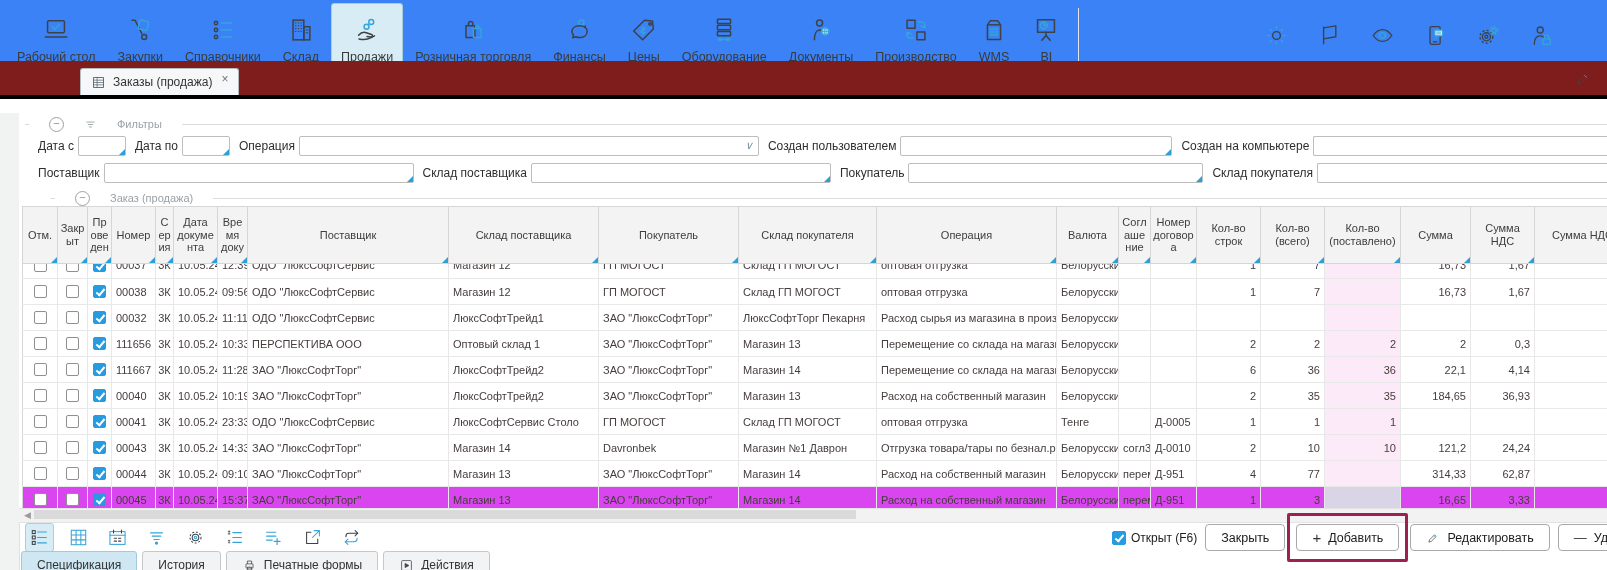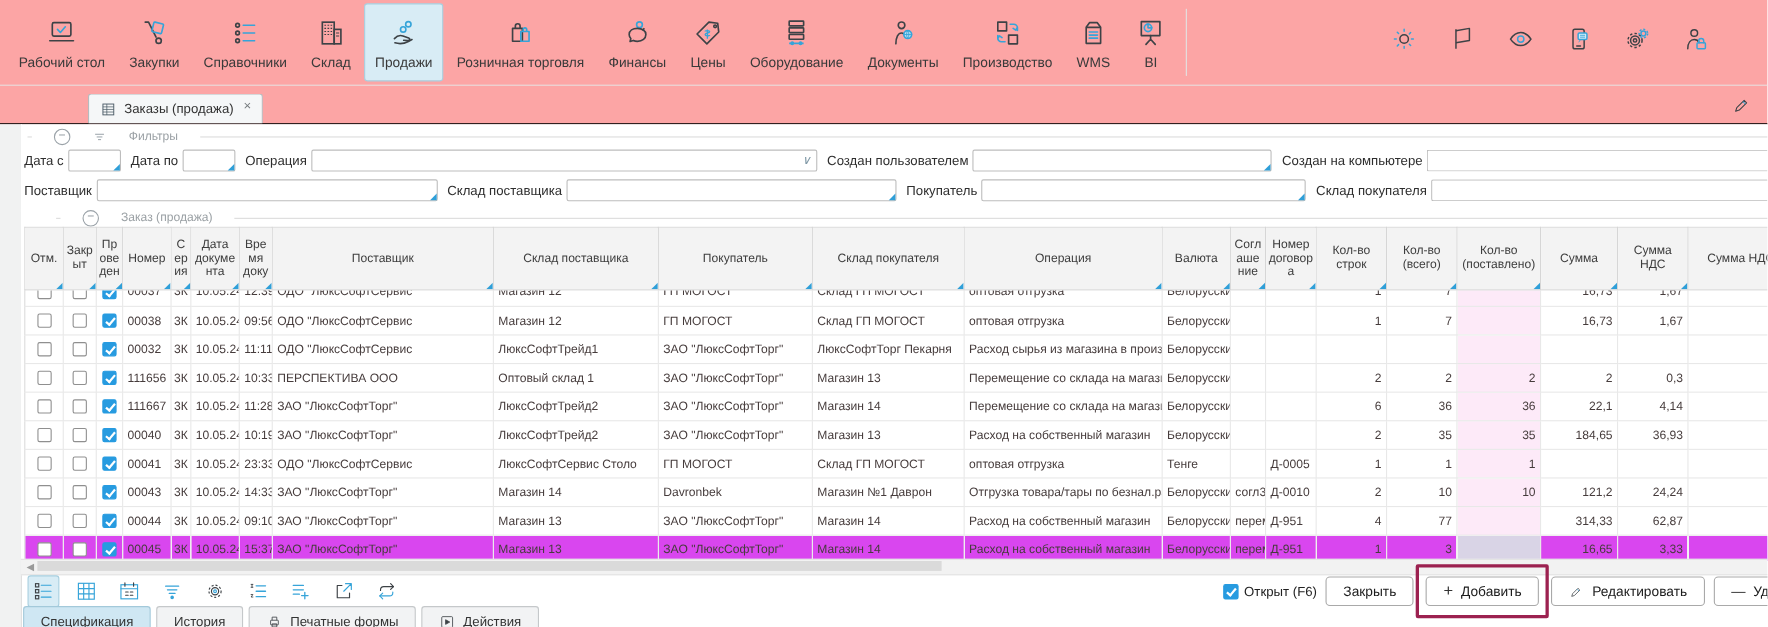--- a/index.html
+++ b/index.html
@@ -2,33 +2,33 @@
 <html><head>
 <meta charset="utf-8">
 <style>
   html,body{margin:0;padding:0;background:#fff;}
   body{font-family:"Liberation Sans",sans-serif;}
   .app{position:relative;width:1607px;height:570px;overflow:hidden;background:#fff;}
   .icn{display:inline-block;line-height:0;}
   .icn svg{width:100%;height:100%;}
 
   
-  .ribbon{position:absolute;top:0;left:0;right:0;height:77px;background:#fca5a5;border-bottom:1px solid #e4e4e4;}
+  .ribbon{position:absolute;top:0;left:0;right:0;height:77px;background:#3b82f6;border-bottom:1px solid #e4e4e4;}
   .ritems{display:flex;align-items:stretch;padding-left:6px;height:100%;}
   .ritem{display:flex;flex-direction:column;align-items:center;justify-content:flex-end;gap:5px;
          padding:7px 9px 9px;margin:3px 1px;border:1px solid transparent;border-radius:3px;cursor:default;}
   .ritem .icn{width:30px;height:30px;}
   .ritem.sel{background:#d8ecf5;border-color:#a8cfdf;}
   .rlabel{font-size:12.5px;color:#3a3a3a;white-space:nowrap;}
   .rdivider{position:absolute;left:1078px;top:8px;bottom:8px;width:1px;background:#e3e3e3;}
   .rright{position:absolute;right:52px;top:22px;display:flex;gap:26px;}
   .rbtn{width:27px;height:27px;display:block;}
 
   
-  .tabbar{position:absolute;top:78px;left:0;right:0;height:34px;background:#fca5a5;border-bottom:1px solid #000000;}
+  .tabbar{position:absolute;top:61px;left:0;right:0;height:34px;background:#7f1d1d;border-bottom:4px solid #000000;}
   .dtab{position:absolute;left:80px;top:7px;height:26px;display:flex;align-items:center;gap:7px;padding:0 10px;
         background:#f5f7f8;border:1px solid #b6bbbe;border-bottom:none;border-radius:3px 3px 0 0;
         font-size:12px;color:#333;}
   .dtab .icn{width:15px;height:15px;}
   .dtab-close{color:#74797c;font-size:12px;margin-left:2px;position:relative;top:-3px;}
   .pencil{position:absolute;right:14px;top:8px;width:19px;height:19px;}
 
   
   .gutter{position:absolute;top:113px;left:0;width:19px;bottom:0;background:#f1f2f2;border-right:1px solid #e0e0e0;}
 
@@ -37,21 +37,21 @@
   .lline{height:1px;background:#dcdcdc;}
   .lline.s{width:4px;}
   .lline.g{flex:1;}
   .collapse{width:13px;height:13px;border:1px solid #9aa2a8;border-radius:50%;color:#8b949a;
             font-size:11px;line-height:11px;text-align:center;flex:none;}
   .collapse::before{content:"\2212";}
   .legend .icn{width:13px;height:13px;}
 
   
   .filters{position:absolute;top:113px;left:19px;right:0;height:77px;padding-top:3px;background:#fff;}
-  .frow{display:flex;align-items:center;height:27px;padding-left:3px;}
+  .frow{display:flex;align-items:center;height:27px;padding-left:19px;}
   .flabel{font-size:12px;color:#2e2e2e;margin:0 4px 0 9px;white-space:nowrap;}
   .flabel.first{margin-left:0;}
   .fi{position:relative;height:20px;background:#fff;border:1px solid #bdbdbd;border-radius:2px;box-sizing:border-box;flex:none;}
   .tri{position:absolute;right:0;bottom:0;width:0;height:0;border-bottom:6px solid #2f9fd8;border-left:6px solid transparent;}
   .chev{position:absolute;right:5px;top:2px;font-size:11px;color:#7f98a6;}
   .w48{width:48px;}.w460{width:460px;}.w270{width:272px;}
   .w310{width:310px;}.w300{width:300px;}.w295{width:295px;}
   .grow{flex:1;border-right:none;border-radius:2px 0 0 2px;}
 
   

